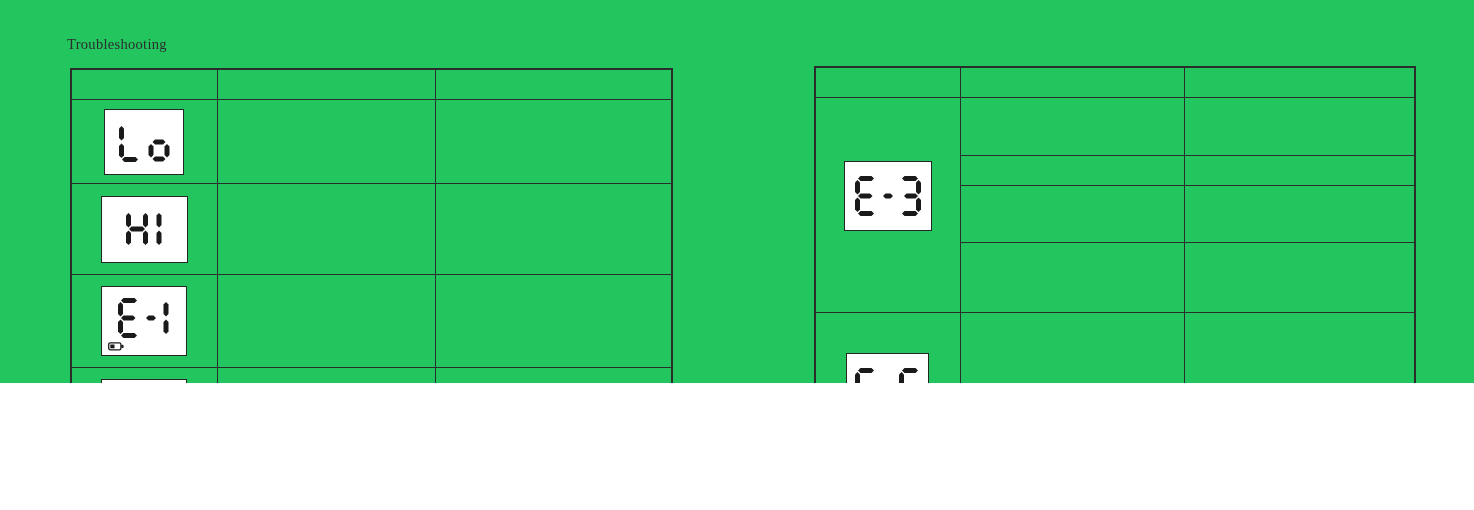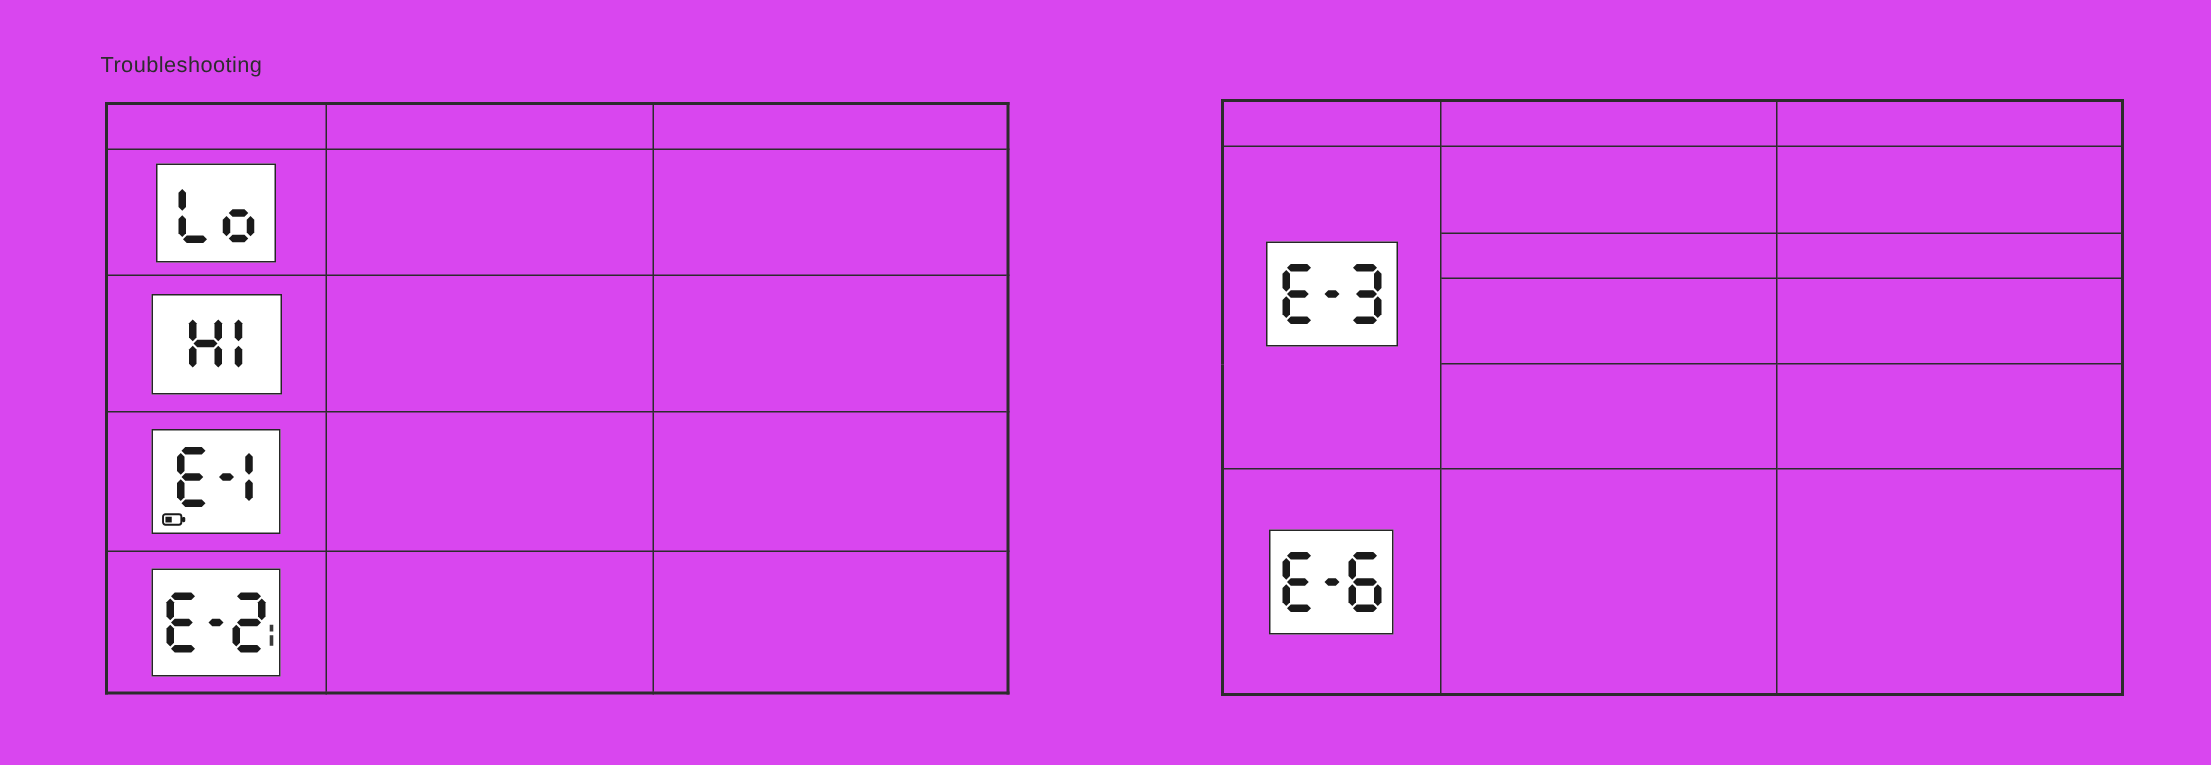--- a/index.html
+++ b/index.html
@@ -1,20 +1,20 @@
 <!DOCTYPE html>
 <html><head>
 <meta charset="utf-8">
 <style>
   html,body{margin:0;padding:0;background:#ffffff;}
   .page{
     position:relative;
-    width:1474px;height:510px;
-    background:#d946ef;
-    font-family:Liberation Sans, sans-serif;
+    width:1474px;height:383px;
+    background:#22c55e;
+    font-family:Liberation Serif, serif;
     overflow:hidden;
   }
   .title{
     position:absolute;left:67px;top:36px;
     font-size:14.5px;color:#2d2d2d;letter-spacing:.3px;
   }
   table.tbl{
     position:absolute;
     border-collapse:collapse;
     table-layout:fixed;

